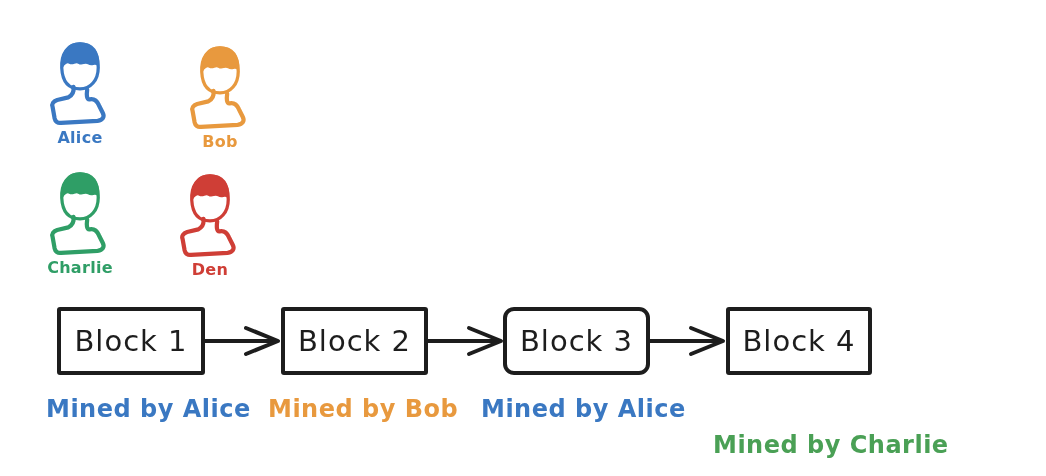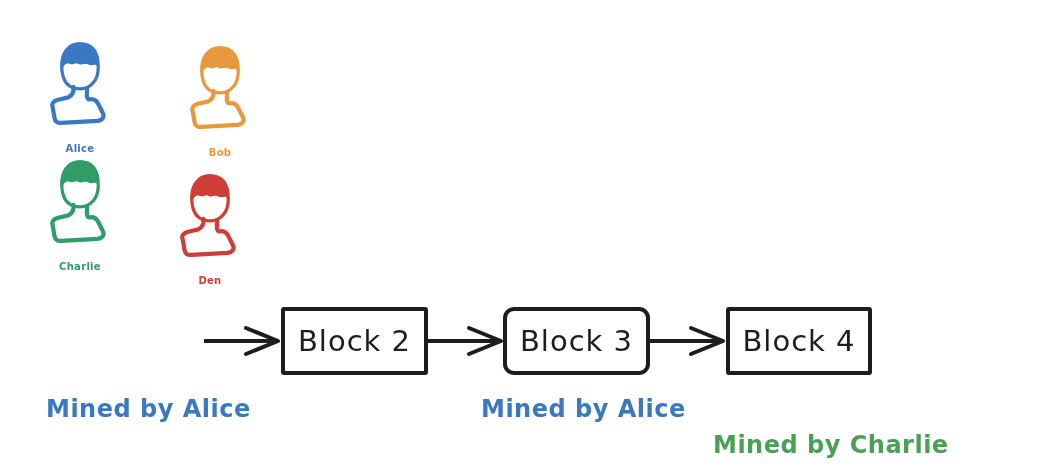--- a/index.html
+++ b/index.html
@@ -9,24 +9,24 @@
     width: 1046px;
     height: 476px;
     background: #ffffff;
     overflow: hidden;
     font-family: "DejaVu Sans", "Liberation Sans", sans-serif;
   }
 
   
   .miner { position: absolute; width: 68px; text-align: center; }
   .miner svg { display: block; width: 68px; height: 88px; margin: 0 auto; }
-  .miner-name { display: block; font-size: 10px; margin-top: 15px; font-weight: 600; letter-spacing: 0.3px; }
+  .miner-name { display: block; font-size: 16px; margin-top: 0; font-weight: 600; letter-spacing: 0.3px; }
   .pos-miner-0 { left: 46px;  top: 40px; }
   .pos-miner-1 { left: 186px; top: 44px; }
-  .pos-miner-2 { left: 46px;  top: 158px; }
+  .pos-miner-2 { left: 46px;  top: 170px; }
   .pos-miner-3 { left: 176px; top: 172px; }
   .person-head  { stroke: currentColor; fill: none; stroke-width: 5; stroke-linecap: round; stroke-linejoin: round; }
   .person-hair  { fill: currentColor; stroke: currentColor; stroke-width: 3; stroke-linejoin: round; }
   .person-torso { stroke: currentColor; fill: none; stroke-width: 6.5; stroke-linecap: round; stroke-linejoin: round; }
 
   
   .block {
     position: absolute; top: 307px; height: 68px;
     border: 4px solid currentColor; border-radius: 3px;
     color: #1d1d1d; background: #ffffff;
@@ -89,20 +89,23 @@
 
   <figure class="miner pos-miner-3" style="color: rgb(207, 62, 54);">
     <svg viewBox="0 0 100 135" aria-hidden="true">
       <path class="person-head" d="M50 6 C31 6 21 21 22 43 C23 63 32 75 50 75 C66 75 78 62 78 42 C78 19 69 6 50 6 Z"></path>
       <path class="person-hair" d="M23 41 C21 17 34 5 50 5 C66 5 79 17 78 39 C73 33 69 40 63 36 C57 32 54 39 48 35 C43 32 39 38 34 35 C30 33 25 36 23 41 Z"></path>
       <path class="person-torso" d="M40 72 C41 80 38 85 32 88 L15 92 C9 94 6 98 8 103 L11 120 C12 125 16 128 21 127 L77 124 C85 123 88 118 85 112 L79 100 C76 93 71 90 65 91 C60 92 60 84 61 76"></path>
     </svg>
     <figcaption class="miner-name">Den</figcaption>
   </figure>
 
+  <div class="block pos-block-0" style="color: rgb(29, 29, 29);">
+    <span class="block-label">Block 1</span>
+  </div>
   <div class="block pos-block-1" style="color: rgb(29, 29, 29);">
     <span class="block-label">Block 2</span>
   </div>
   <div class="block pos-block-2" style="color: rgb(29, 29, 29);">
     <span class="block-label">Block 3</span>
   </div>
   <div class="block pos-block-3" style="color: rgb(29, 29, 29);">
     <span class="block-label">Block 4</span>
   </div>
 
@@ -113,16 +116,17 @@
   <svg class="arrow pos-arrow-1" viewBox="0 0 78 34" style="color: rgb(29, 29, 29);">
     <path d="M1 17 L70 17"></path>
     <path d="M42 4 L74 17 L42 30"></path>
   </svg>
   <svg class="arrow pos-arrow-2" viewBox="0 0 78 34" style="color: rgb(29, 29, 29);">
     <path d="M1 17 L70 17"></path>
     <path d="M42 4 L74 17 L42 30"></path>
   </svg>
 
   <div class="mined pos-mined-0" style="color: rgb(58, 120, 194);">Mined by Alice</div>
+  <div class="mined pos-mined-1" style="color: rgb(232, 153, 62);">Mined by Bob</div>
   <div class="mined pos-mined-2" style="color: rgb(58, 120, 194);">Mined by Alice</div>
   <div class="mined pos-mined-3" style="color: rgb(74, 160, 85);">Mined by Charlie</div>
 
 </div>
 
 </body></html>

